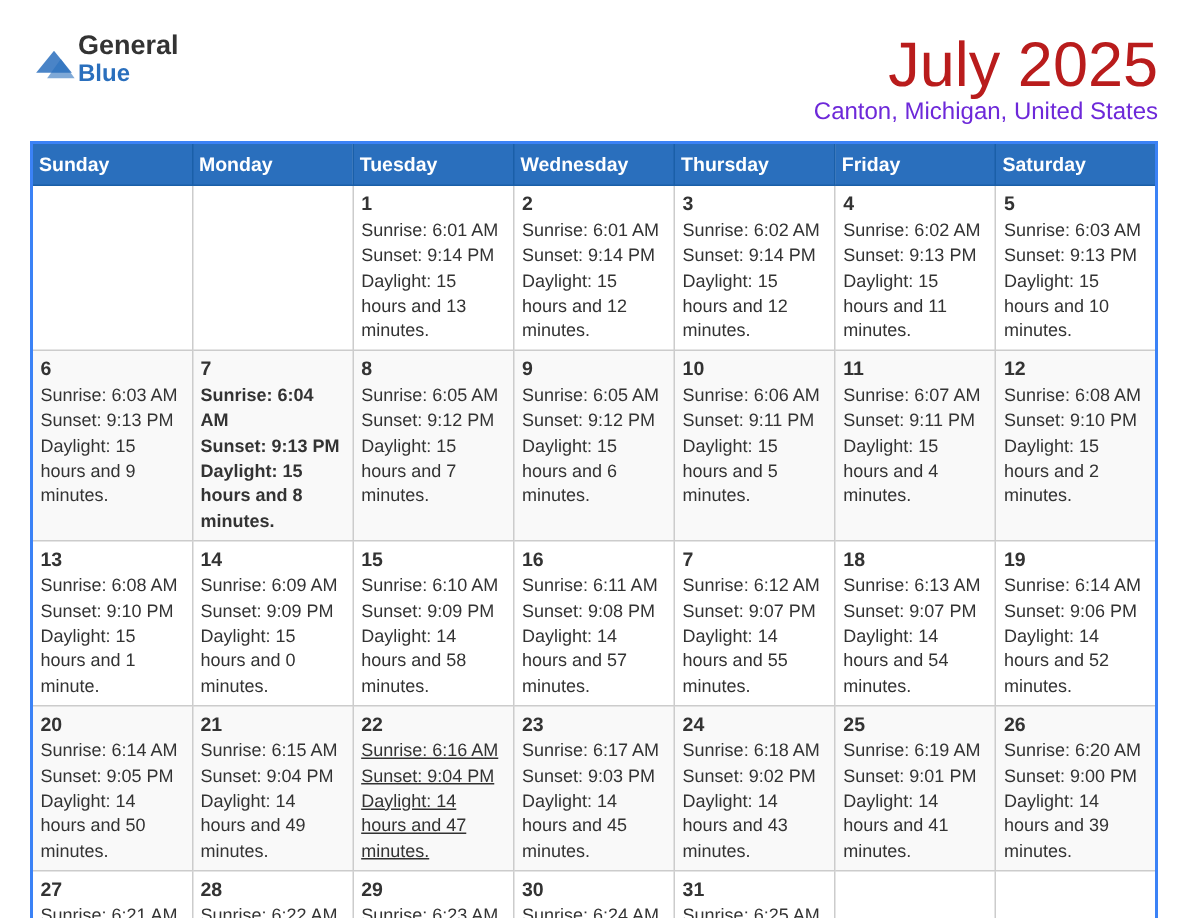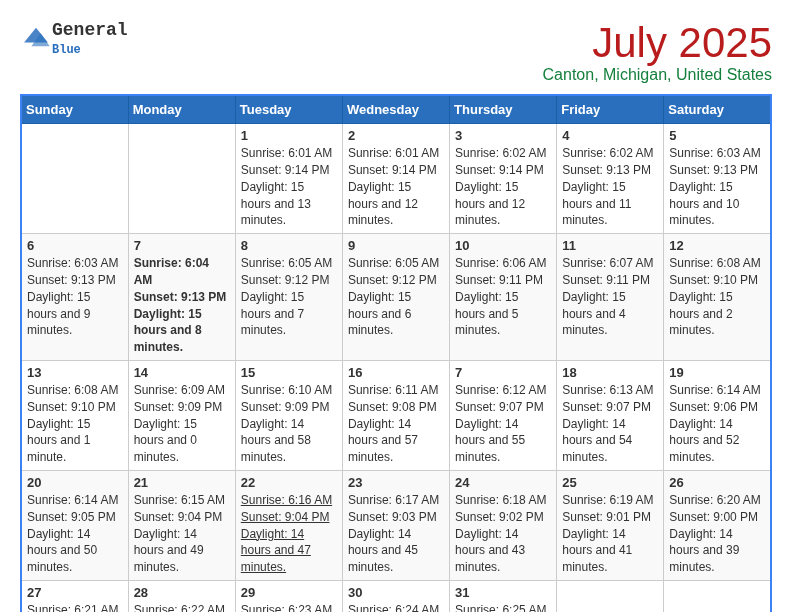--- a/index.html
+++ b/index.html
@@ -11,41 +11,40 @@
       padding: 20px;
     }
     .header {
       display: flex;
       justify-content: space-between;
       align-items: flex-start;
       margin-bottom: 10px;
     }
     .logo {
       display: flex;
-      align-items: center;
+      align-items: flex-end;
       gap: 2px;
-      font-family: Liberation Mono, monospace;
     }
     .logo-icon {
       width: 28px;
       height: 22px;
       margin-left: 2px;
     }
     .title-block {
       text-align: right;
     }
     .month-title {
       font-size: 42px;
       font-weight: normal;
       color: #b91c1c;
       line-height: 1.1;
     }
     .location-title {
       font-size: 16px;
-      color: #15803d;
+      color: #6d28d9;
     }
     .calendar {
       width: 100%;
       border-collapse: collapse;
       border: 2px solid #3b82f6;
     }
     .calendar th {
       background-color: #2a6fbd;
       color: #fff;
       font-size: 13px;
@@ -91,21 +90,21 @@
 <div class="header">
   <div class="logo">
     <div>
       <svg class="logo-icon" viewBox="0 0 30 24">
         <polygon points="15,2 28,18 2,18" fill="#2a6fbd" opacity="0.85"></polygon>
         <polygon points="20,8 30,22 10,22" fill="#2a6fbd" opacity="0.6"></polygon>
       </svg>
     </div>
     <div>
       <span style="font-size:18px;font-weight:bold;color:#333;">General</span><br>
-      <span style="font-size:12px;font-weight:bold;color:#2a6fbd;">Blue</span>
+      <span style="font-size:16px;font-weight:bold;color:#2a6fbd;">Blue</span>
     </div>
   </div>
   <div class="title-block">
     <div class="month-title">July 2025</div>
     <div class="location-title">Canton, Michigan, United States</div>
   </div>
 </div>
 
 <table class="calendar">
   <thead>

